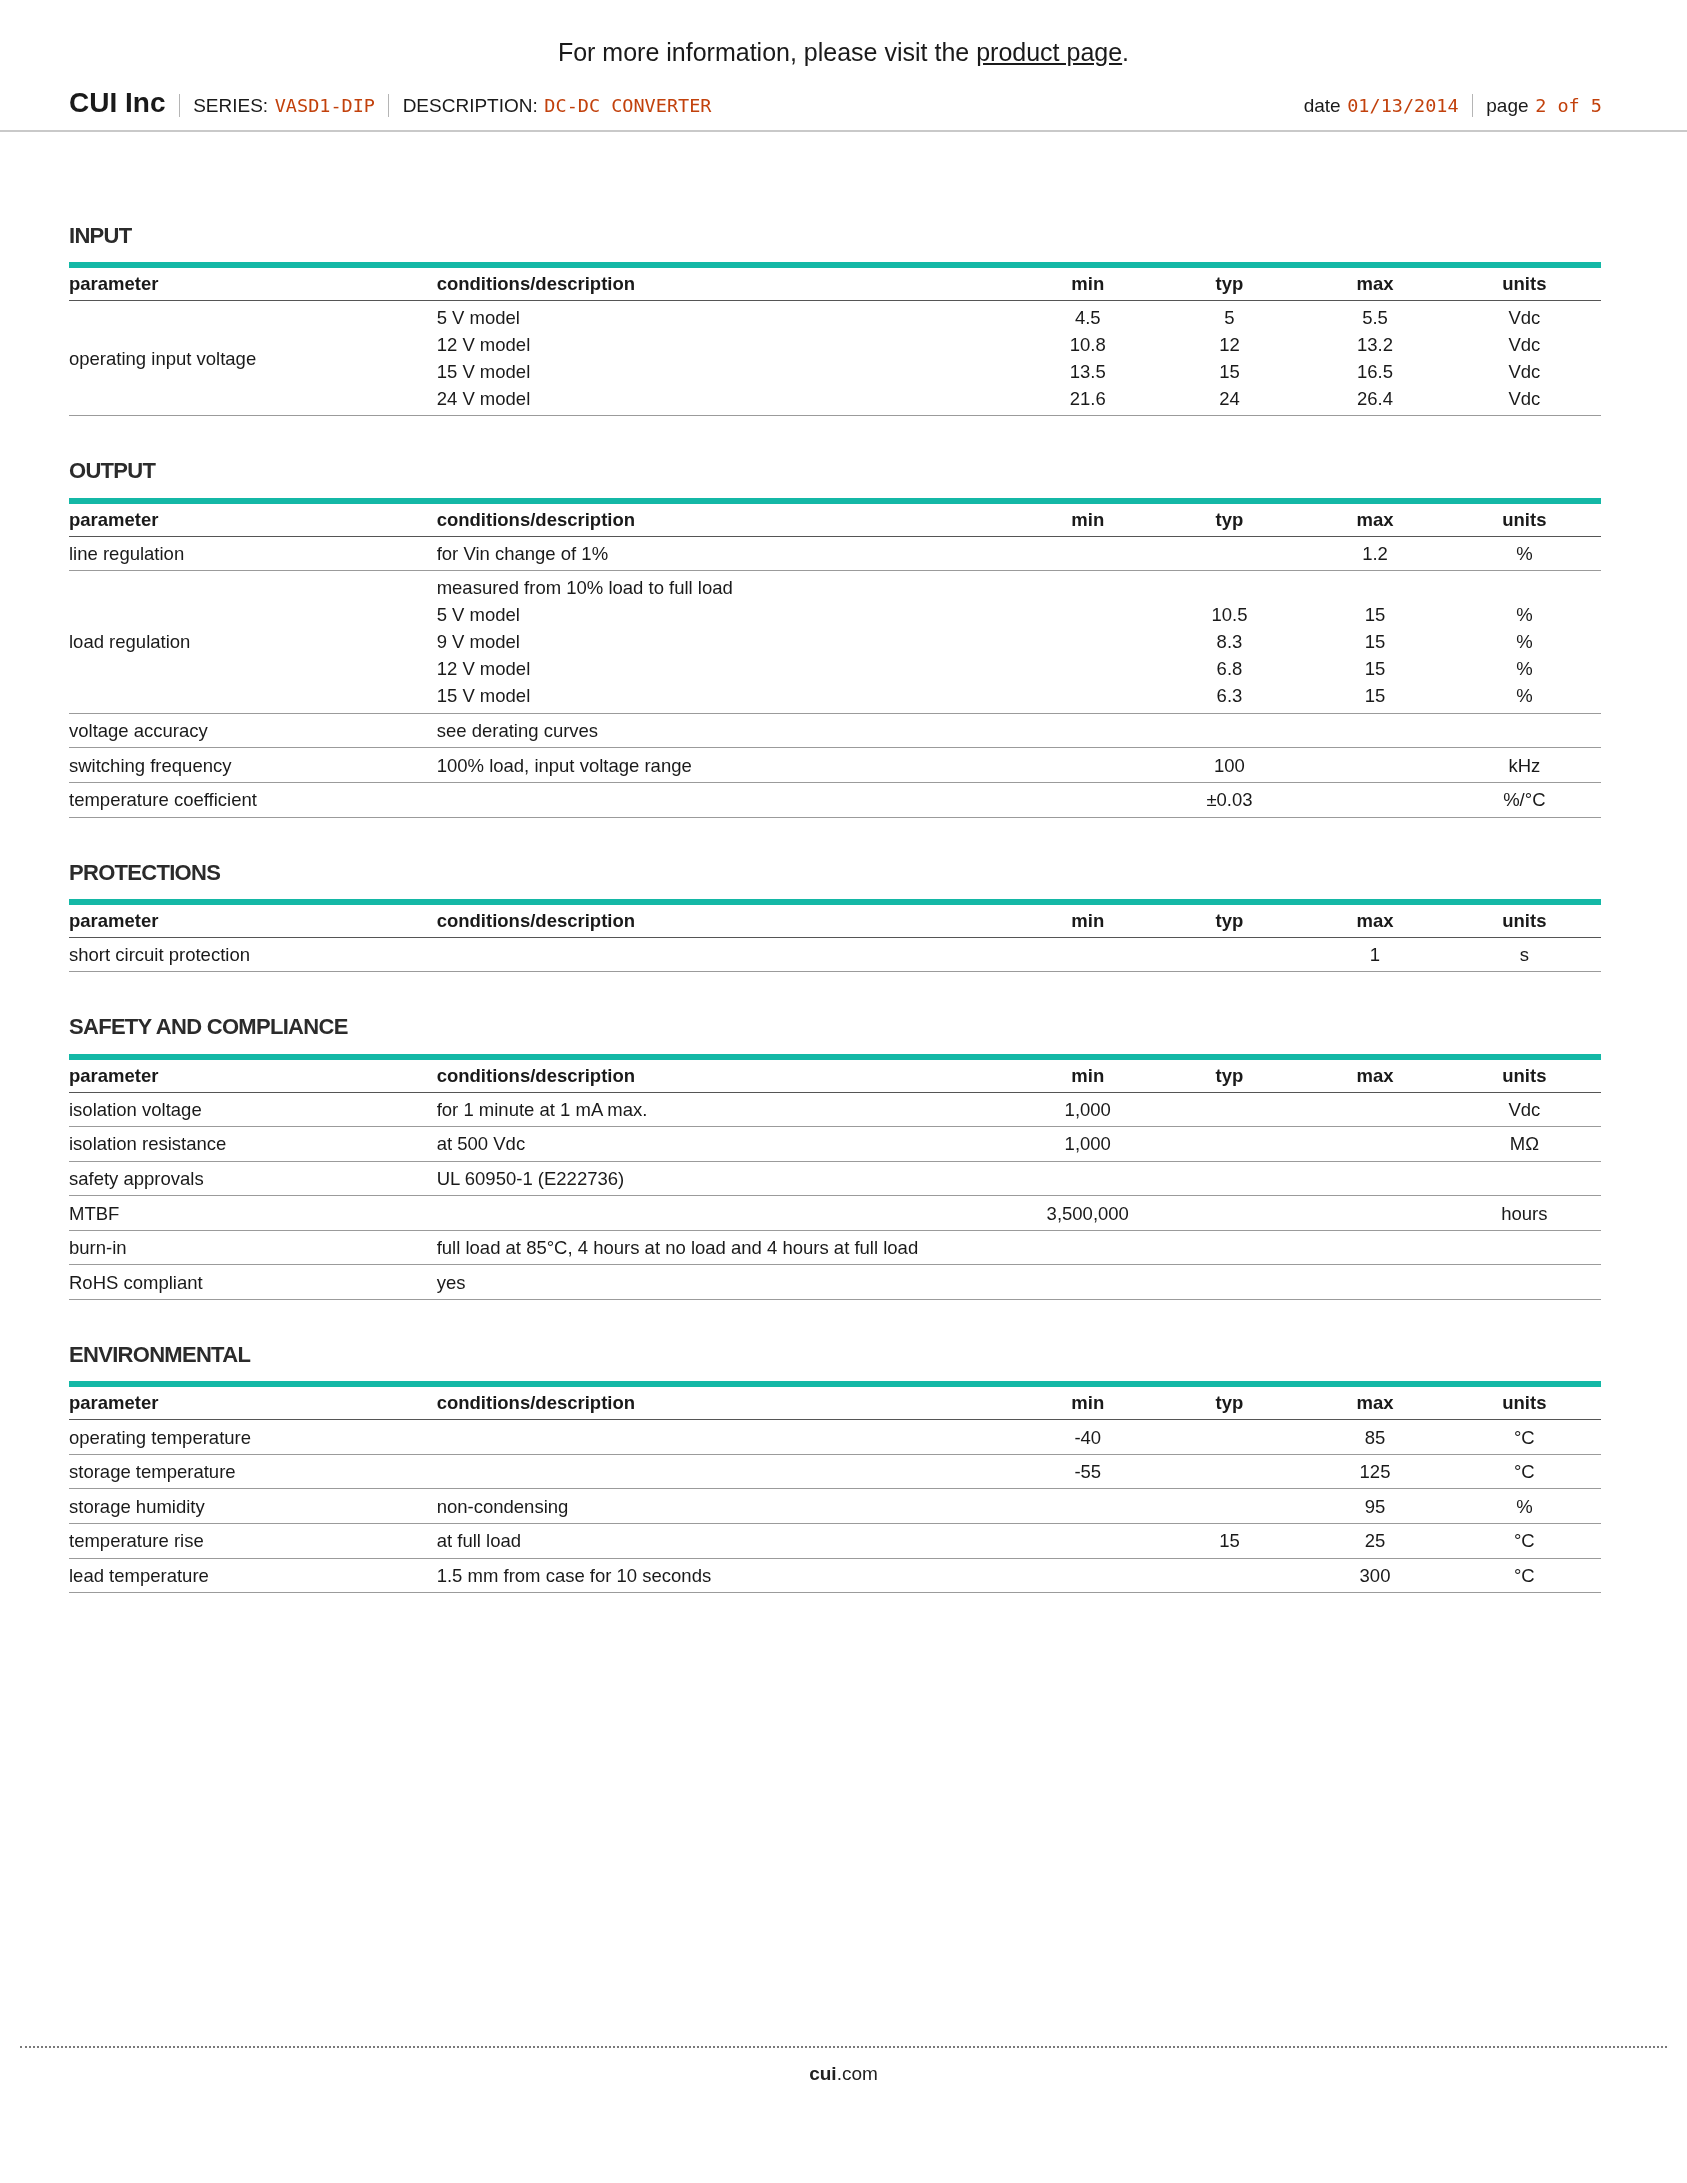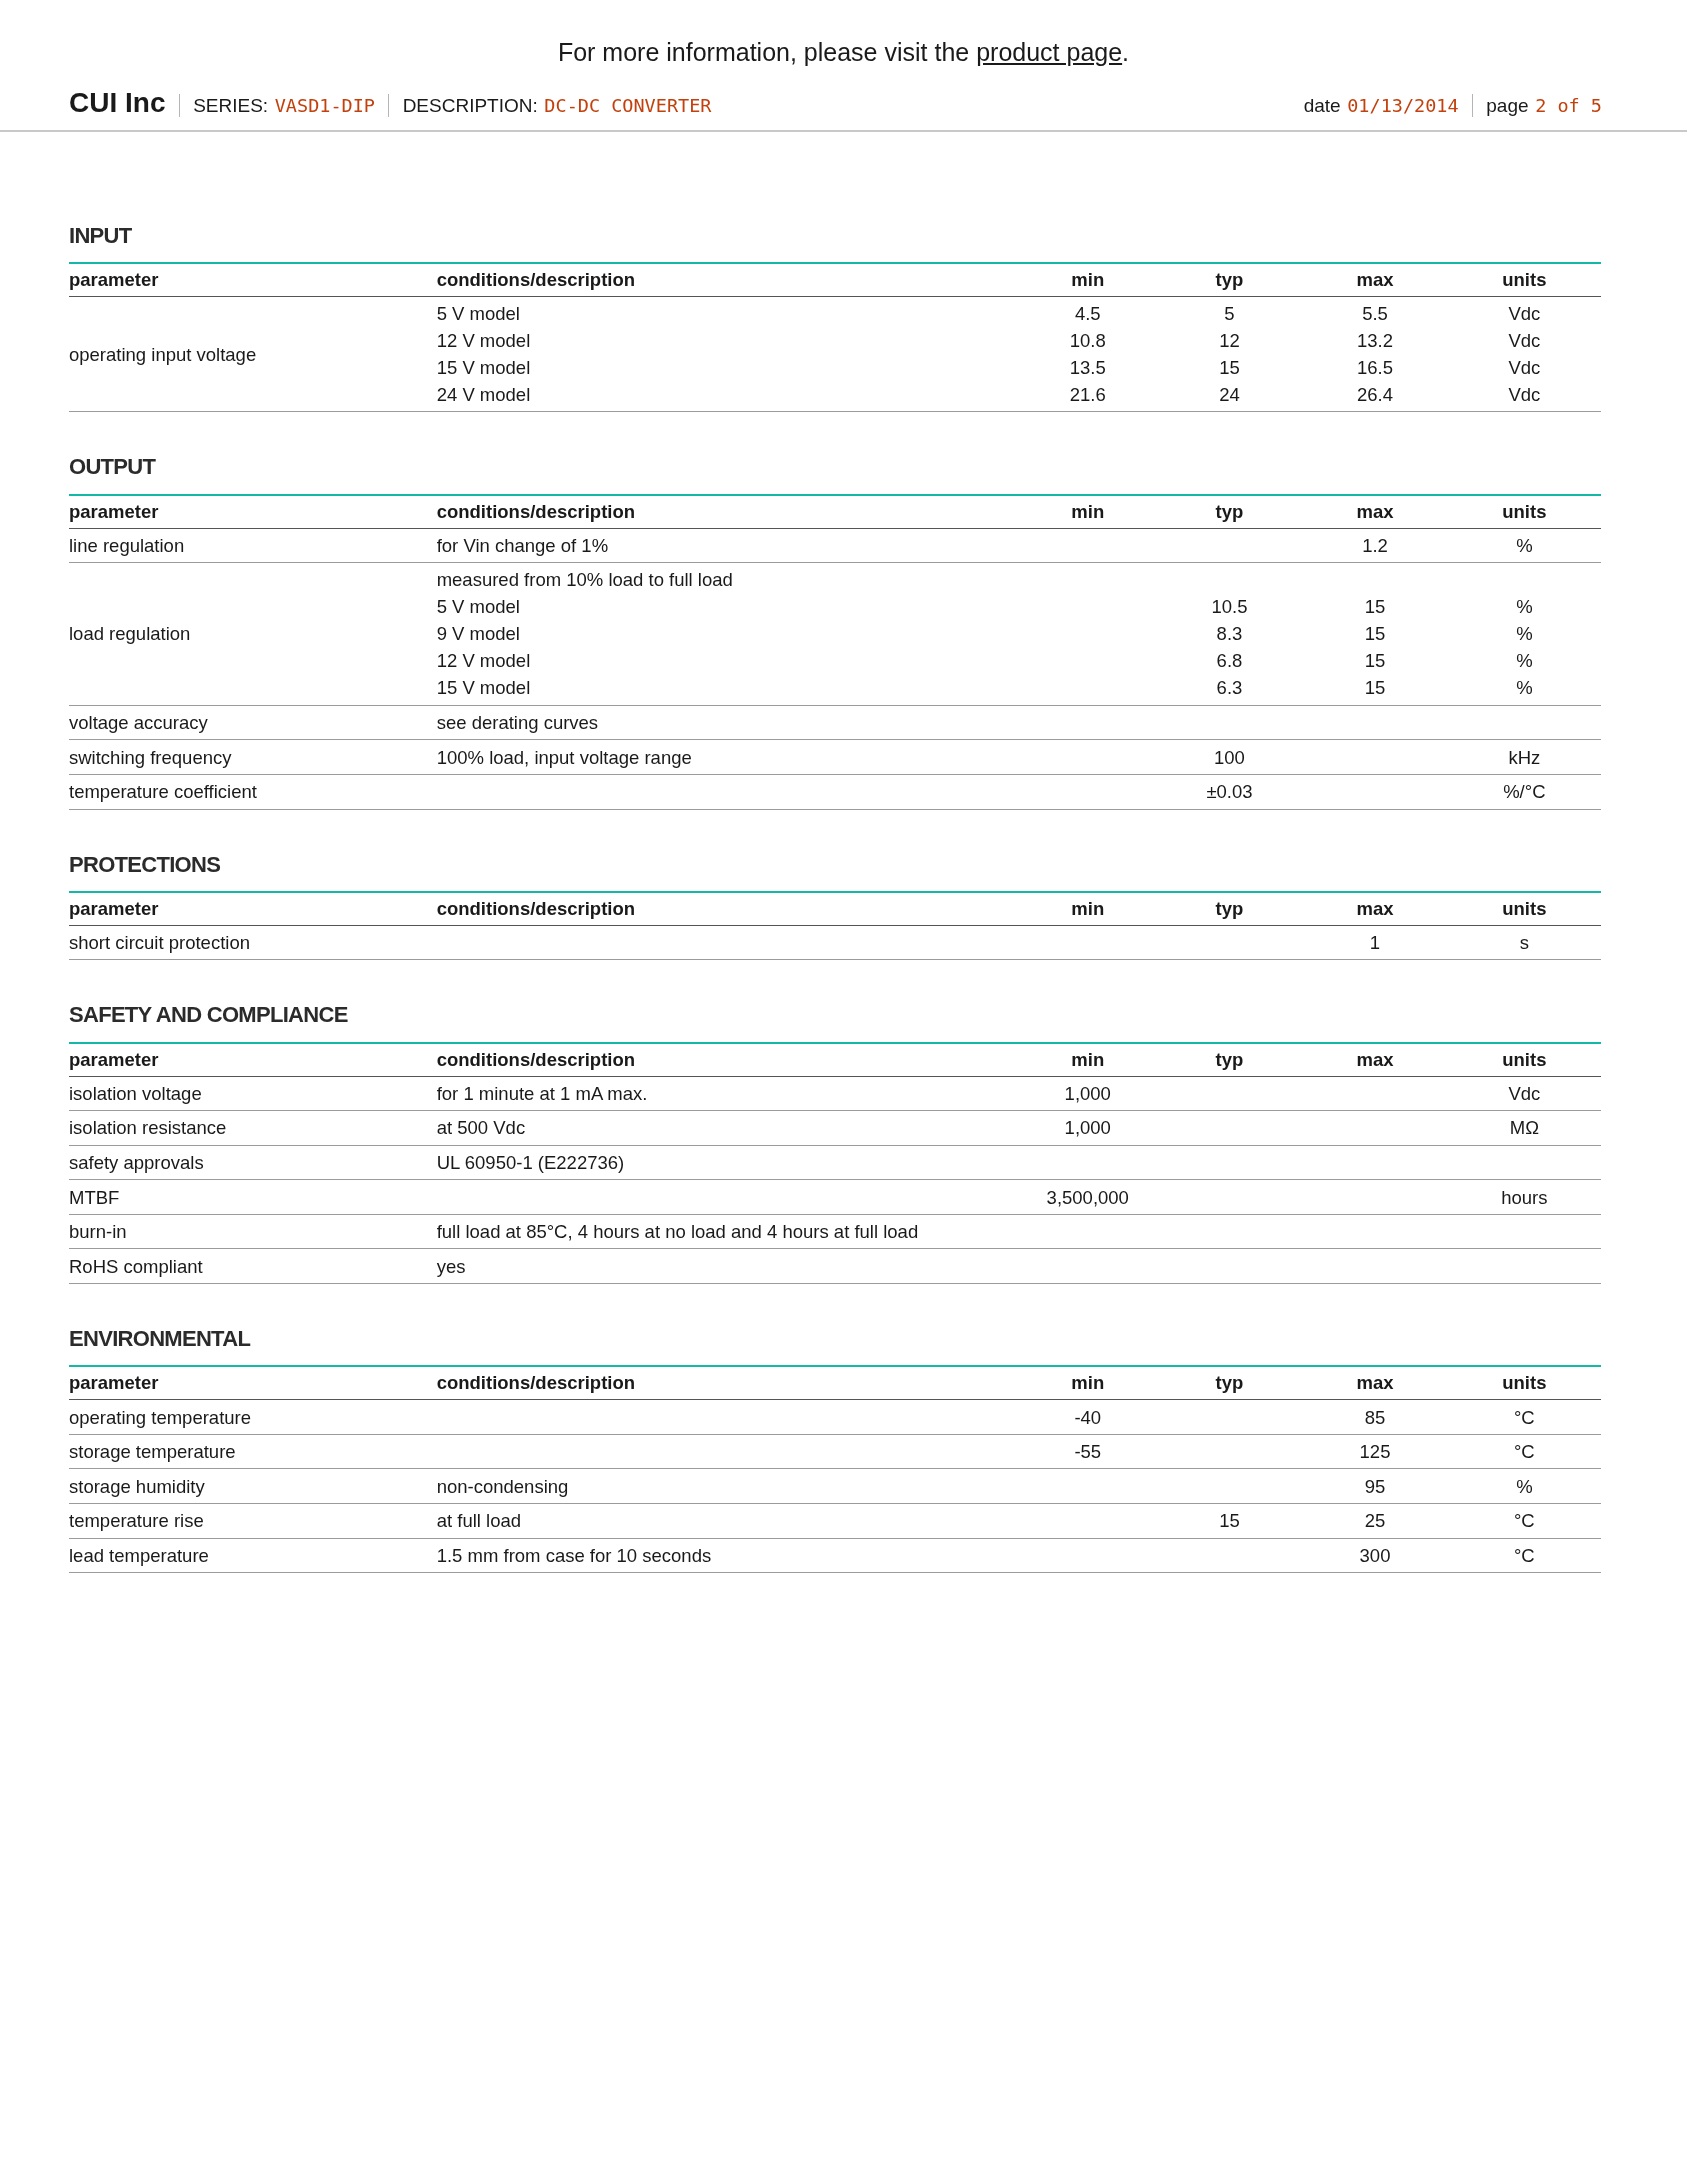--- a/index.html
+++ b/index.html
@@ -63,21 +63,21 @@
     font-weight: bold;
     color: #2b2b2b;
     letter-spacing: -0.7px;
     margin: 42px 0 13.2px 0;
   }
   .section:first-child .section-title { margin-top: 91px; }
 
   .spec-table { width: 100%; }
   .row { display: flex; align-items: stretch; }
   .hrow {
-    border-top: 2px solid #14b8a6;
+    border-top: 6px solid #14b8a6;
     border-bottom: 1.3px solid #555555;
     font-weight: bold;
   }
   .hrow .cell { line-height: 24px; padding: 4px 0; }
   .drow { border-bottom: 1.3px solid #9b9b9b; }
   .cell {
     padding: 3.3px 0;
     font-size: 18.5px;
     overflow: visible;
   }
@@ -584,15 +584,19 @@
               <div class="line">300</div>
             </div>
             <div class="cell col-5">
               <div class="line">°C</div>
             </div>
           </div>
         </div>
       </section>
     </div>
 
+  <div class="footer">
+    <div class="dotted"></div>
+    <div class="footer-text"><b>cui</b><span>.com</span></div>
+  </div>
 
 </div>
 
 
 </body></html>

